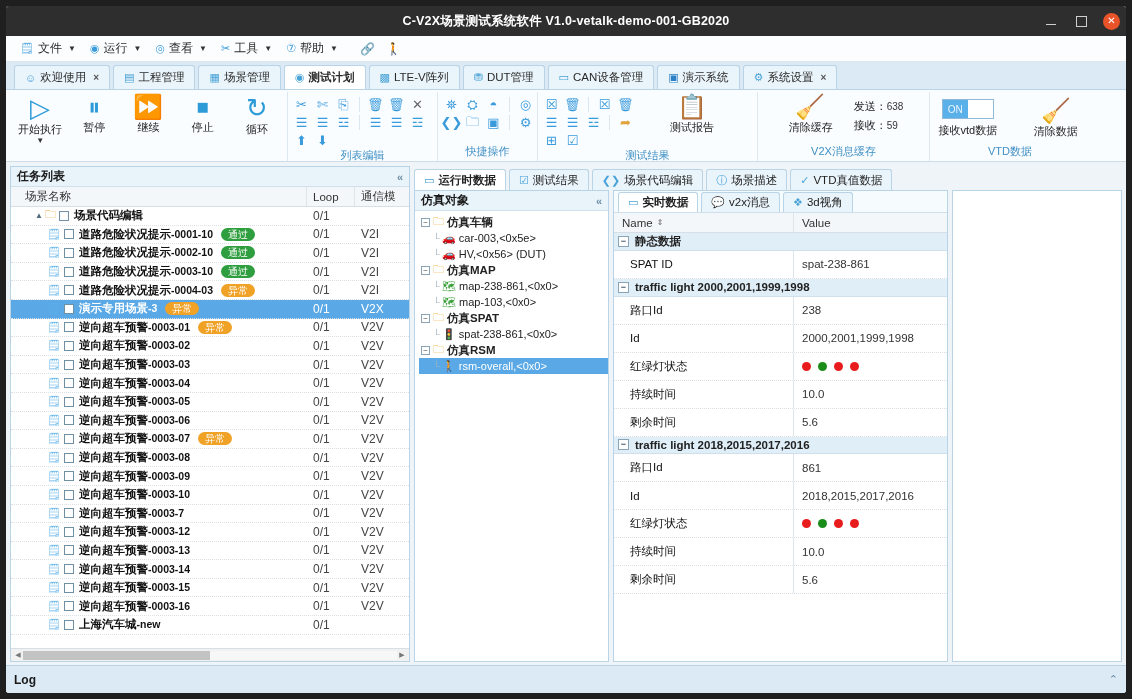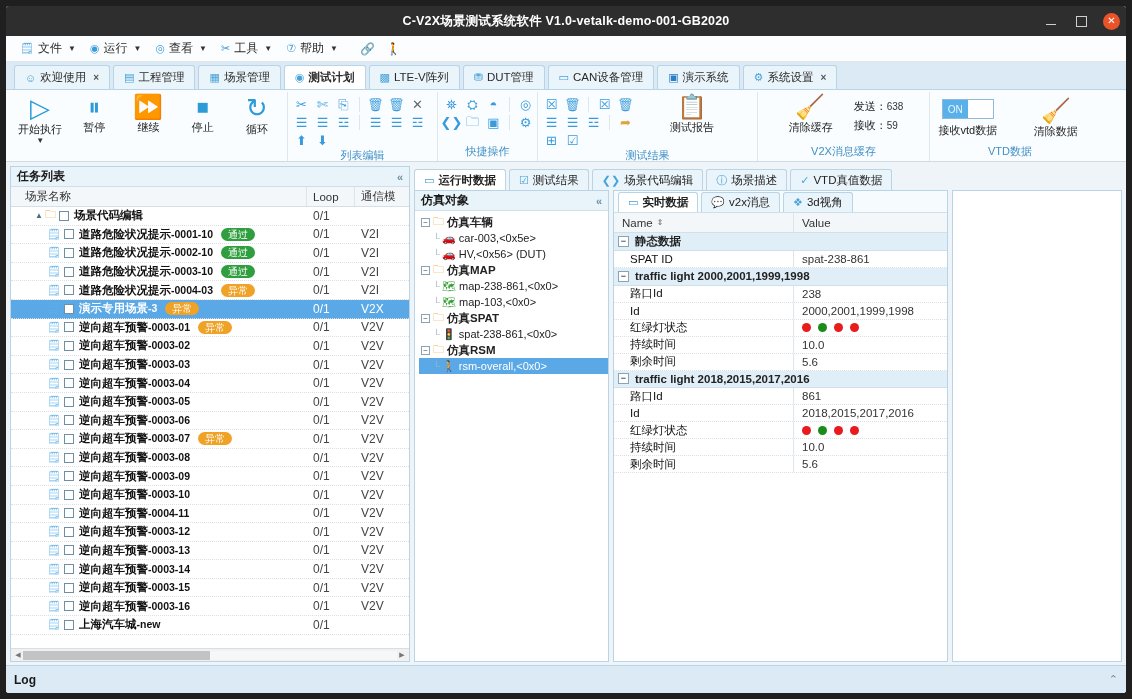--- a/index.html
+++ b/index.html
@@ -148,21 +148,21 @@
   .dt-head { display:flex; height:20px; background:#f4f7f9; border-bottom:1px solid #d6dfe6;
              font-size:11.5px; color:#333; flex:0 0 20px; }
   .dt-head div { display:flex; align-items:center; padding:0 8px; }
   .k-col { width:180px; flex:0 0 180px; border-right:1px solid #dde4ea; }
   .v-col { flex:1; }
   .dt-rows { flex:1; overflow:hidden; }
   .grow { display:flex; align-items:center; height:17.8px; background:#dfeef7;
           border-bottom:1px solid #cfe0ec; font-size:11.5px; font-weight:bold; padding-left:4px; }
   .grow .minus { width:11px; height:11px; border:1px solid #8aa4b5; background:#fff;
                  font-size:9px; line-height:8px; text-align:center; color:#456; margin-right:6px; flex:0 0 11px; }
-  .drow { display:flex; height:17px; border-bottom:1px dotted #d9e1e7; font-size:11.5px; }
+  .drow { display:flex; height:28px; border-bottom:1px dotted #d9e1e7; font-size:11.5px; }
   .drow > div { display:flex; align-items:center; padding:0 8px; overflow:hidden; white-space:nowrap; }
   .drow .k-col { padding-left:16px; color:#111; }
   .drow .v-col { color:#333; }
   .lights { display:flex; gap:7px; align-items:center; }
   .dot { width:9px; height:9px; border-radius:50%; display:inline-block; }
   .sortico { font-size:8px; color:#666; margin-left:4px; }
   .sidegap { width:170px; flex:0 0 170px; background:#fff; border:1px solid #b9d4e6; }
 
   
   .logbar { height:28px; background:#dceaf5; border-top:1px solid #b9d4e6;
@@ -563,21 +563,21 @@
         <span class="cbx"></span>
         <span class="nm">逆向超车预警<span class="sfx">-0003-10</span></span>
       </div>
       <div class="c-loop">0/1</div>
       <div class="c-mode">V2V</div>
           </div>
           <div class="trow">
       <div class="c-name" style="padding-left:28px">
         <span class="fico">🗒</span>
         <span class="cbx"></span>
-        <span class="nm">逆向超车预警<span class="sfx">-0004-11</span></span>
+        <span class="nm">逆向超车预警<span class="sfx">-0003-7</span></span>
       </div>
       <div class="c-loop">0/1</div>
       <div class="c-mode">V2V</div>
           </div>
           <div class="trow">
       <div class="c-name" style="padding-left:28px">
         <span class="fico">🗒</span>
         <span class="cbx"></span>
         <span class="nm">逆向超车预警<span class="sfx">-0003-12</span></span>
       </div>

